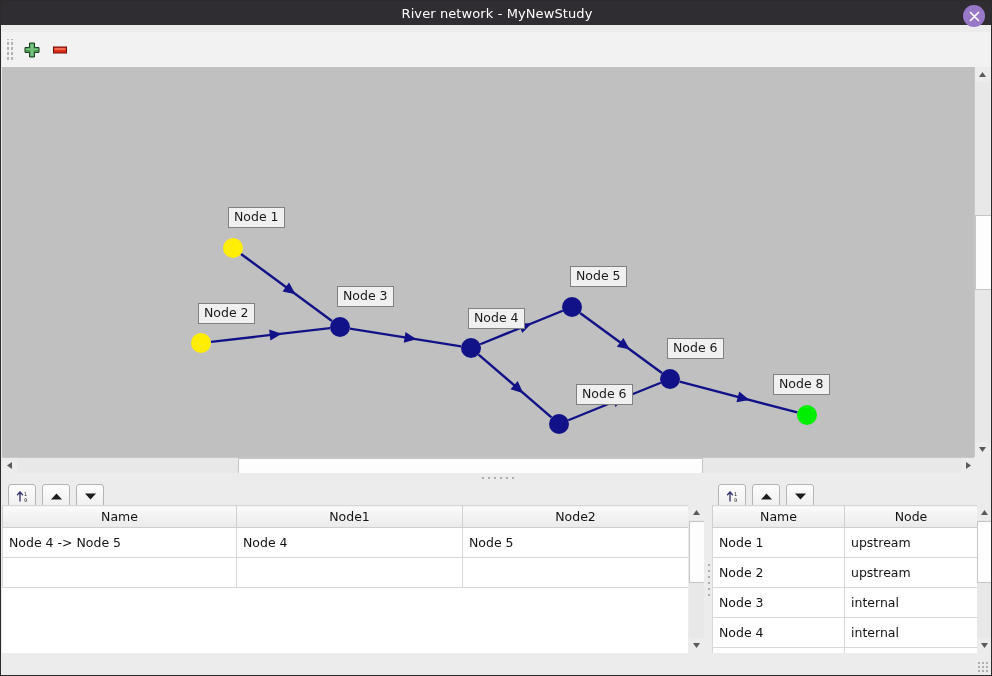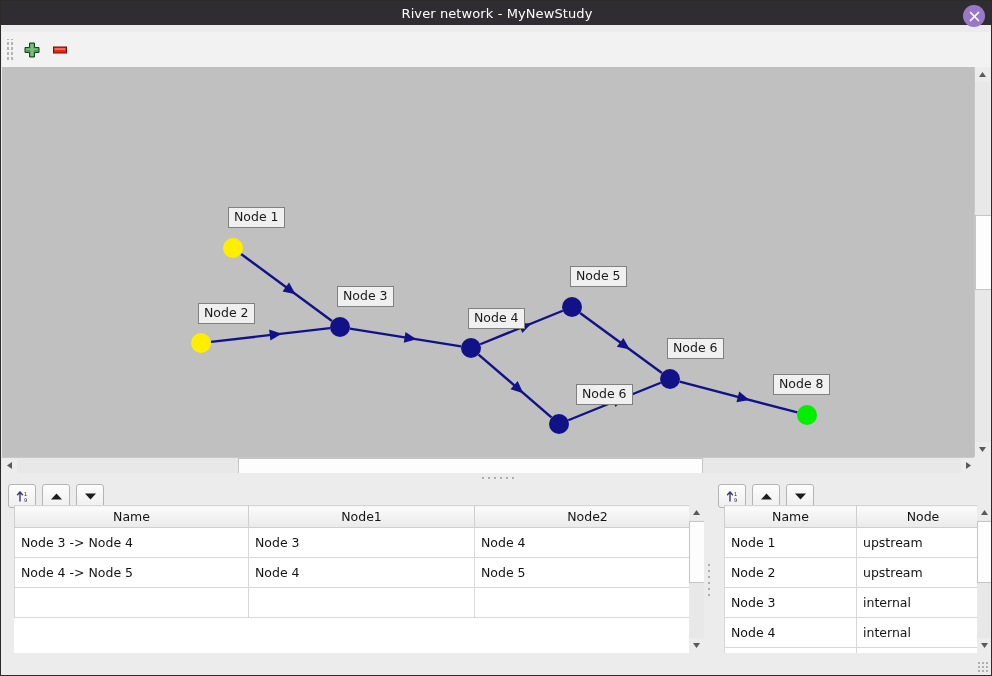--- a/index.html
+++ b/index.html
@@ -147,21 +147,21 @@
     border: 1px solid #d8d8d8;
     font-size: 12.5px;
     color: #141414;
     height: 29px;
     padding: 0 0 0 6px;
     text-align: left;
     overflow: hidden;
     white-space: nowrap;
   }
   .grid-host {
-    position:absolute; left:0; overflow:hidden; background:#ffffff;margin-left:12px;
+    position:absolute; left:0; overflow:hidden; background:#ffffff;
   }
 </style>
 </head>
 <body>
 
 <div id="app">
 
   <div class="titlebar">
     <div class="titlebar-text">River network - MyNewStudy</div>
     <div class="close-btn">
@@ -294,25 +294,20 @@
           </colgroup>
         <thead>
             <tr id="links-head">
               <th>Name</th>
               <th>Node1</th>
               <th>Node2</th>
             </tr>
           </thead>
         <tbody id="links-body">
             <tr>
-              <td>Node 3 -&gt; Node 4</td>
-              <td>Node 3</td>
-              <td>Node 4</td>
-            </tr>
-            <tr>
               <td>Node 4 -&gt; Node 5</td>
               <td>Node 4</td>
               <td>Node 5</td>
             </tr>
             <tr>
               <td>&nbsp;</td>
               <td>&nbsp;</td>
               <td>&nbsp;</td>
             </tr>
           </tbody>

